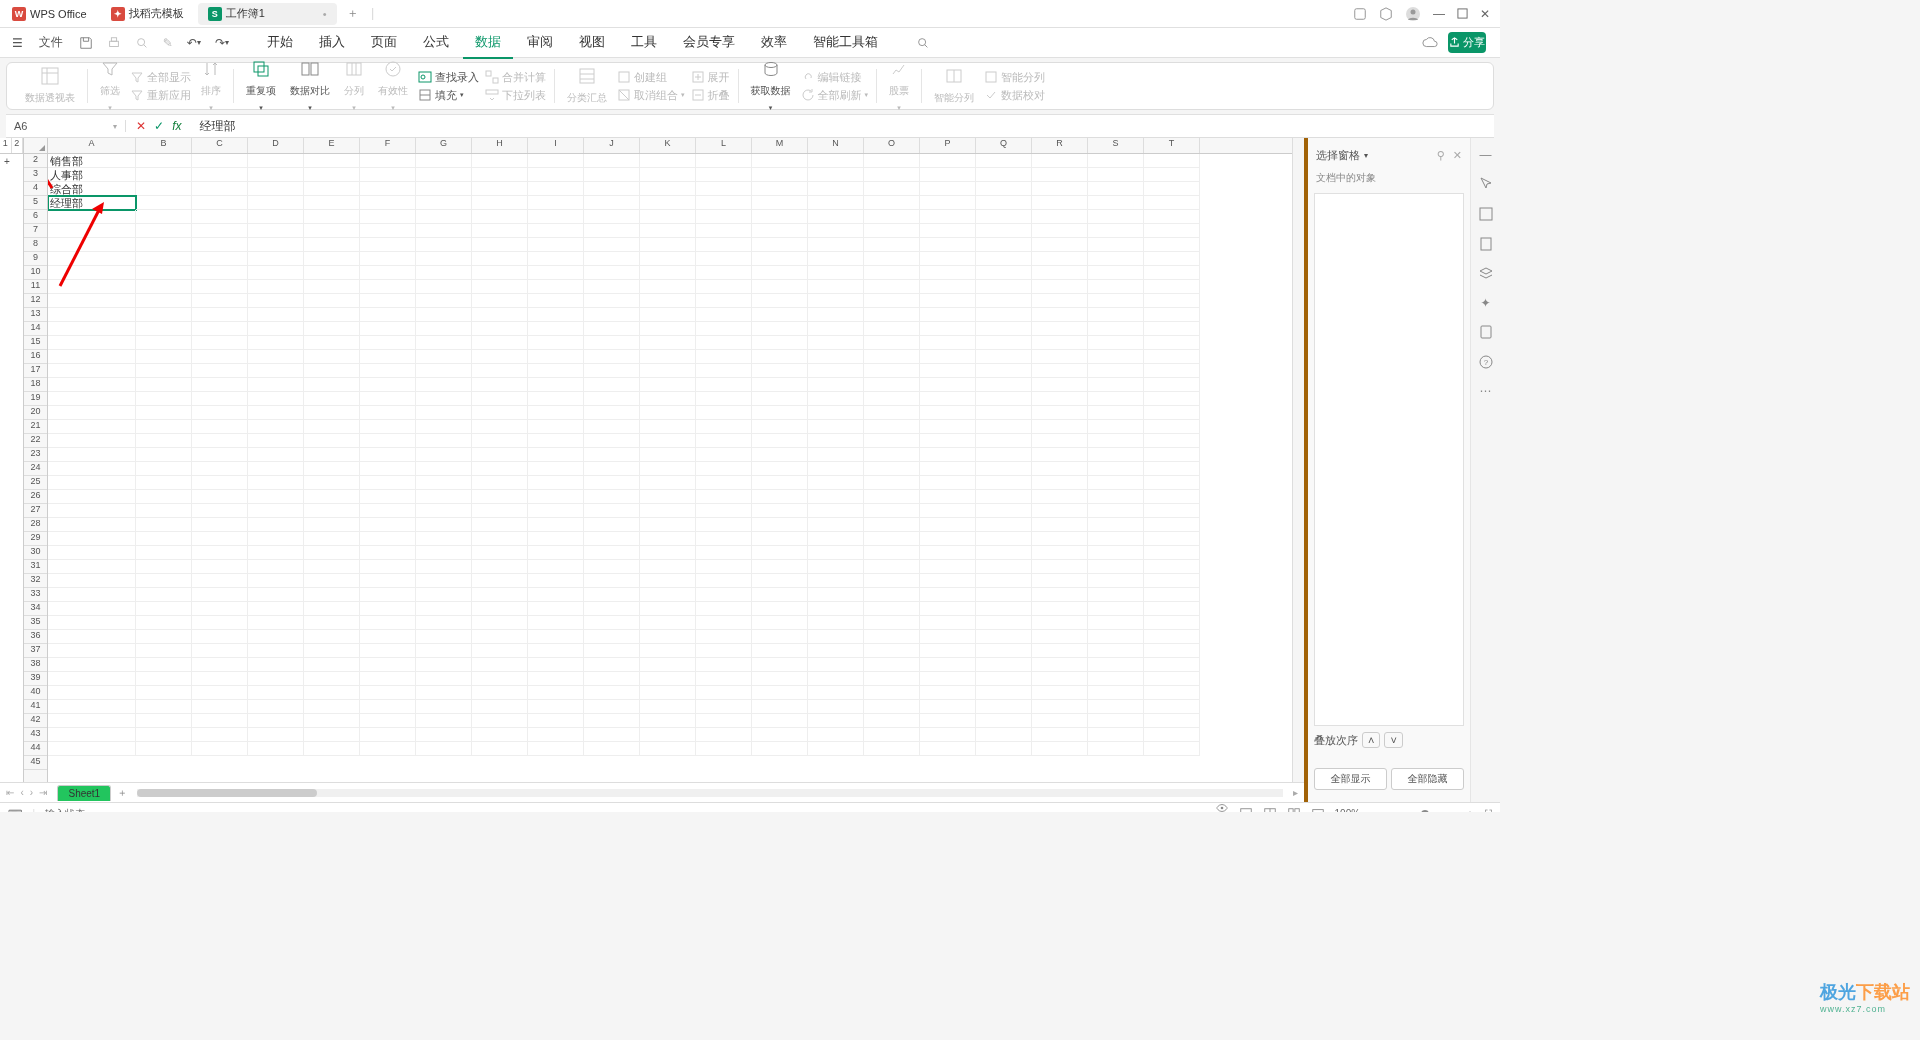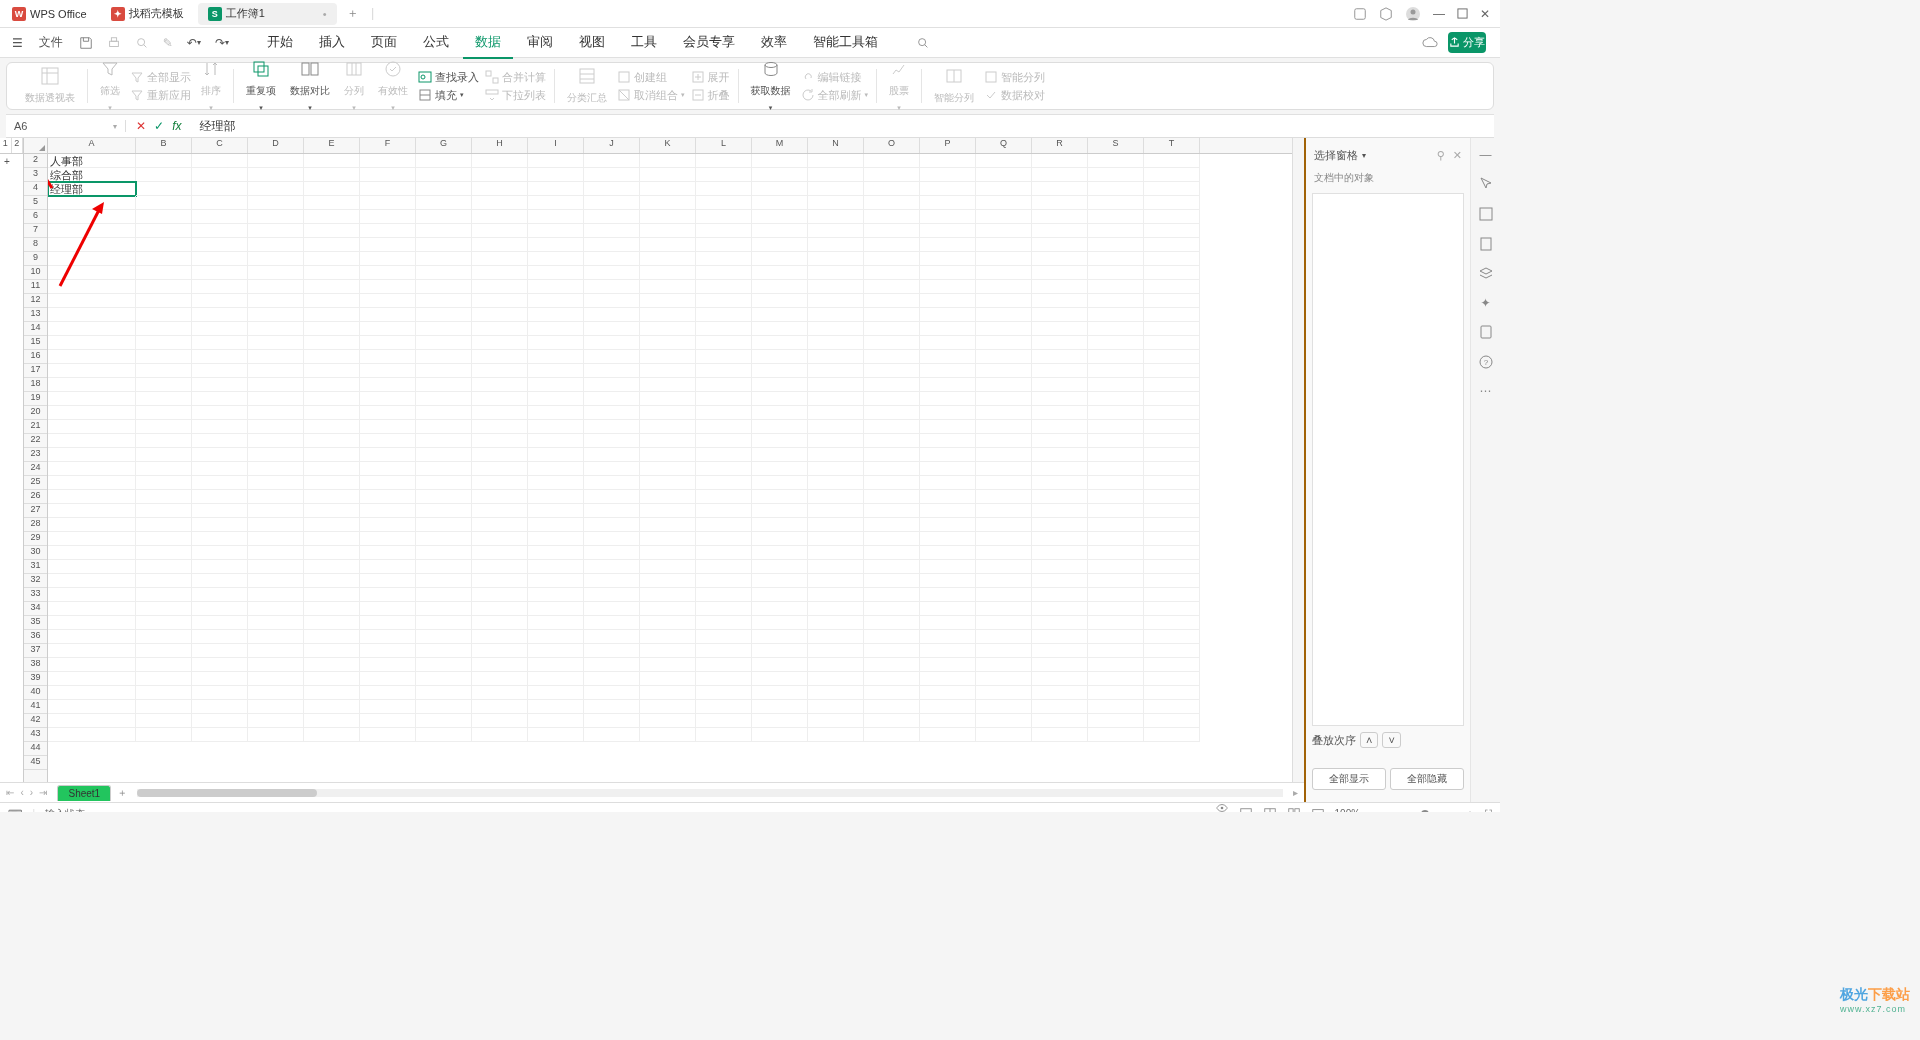--- a/index.html
+++ b/index.html
@@ -63,21 +63,21 @@
 .col-headers .ch:first-child { width: 88px; }
 .cells { position: relative; }
 .row { display: flex; height: 14px; }
 .cell { width: 56px; border-right: 1px solid #eee; border-bottom: 1px solid #eee; font-size: 11px; padding: 0 2px; overflow: hidden; white-space: nowrap; }
 .cell:first-child { width: 88px; }
 .cell.selected { outline: 2px solid #0a9668; outline-offset: -1px; background: #fff; }
 .arrow-red { position: absolute; z-index: 5; pointer-events: none; }
 .vscroll { width: 12px; background: #f5f5f5; border-left: 1px solid #ddd; }
 
 
-.right-panel { width: 196px; background: #f9f9f9; border-left: 2px solid #a16207; display: flex; }
+.right-panel { width: 196px; background: #f9f9f9; border-left: 4px solid #a16207; display: flex; }
 .panel-content { flex: 1; padding: 6px; display: flex; flex-direction: column; }
 .panel-header { display: flex; align-items: center; gap: 4px; font-size: 11px; color: #555; padding: 4px 2px; }
 .panel-sub { font-size: 10px; color: #888; padding: 4px 2px; }
 .panel-box { flex: 1; background: #fff; border: 1px solid #e0e0e0; margin-top: 4px; }
 .panel-footer { padding: 6px 0; }
 .stack-row { display: flex; align-items: center; gap: 4px; font-size: 11px; color: #555; margin-bottom: 20px; }
 .panel-btns { display: flex; gap: 4px; }
 .panel-btns button { flex: 1; font-size: 10px; padding: 3px; background: #fff; border: 1px solid #ccc; border-radius: 3px; color: #555; }
 .side-icons { width: 30px; background: #f5f5f5; border-left: 1px solid #e5e5e5; display: flex; flex-direction: column; align-items: center; gap: 14px; padding-top: 10px; color: #888; }
 
@@ -91,21 +91,21 @@
 
 
 .status-bar { height: 22px; background: #fff; border-top: 1px solid #ddd; display: flex; align-items: center; padding: 0 8px; font-size: 10px; color: #666; }
 .status-right { margin-left: auto; display: flex; align-items: center; gap: 10px; }
 .zoom { display: flex; align-items: center; gap: 6px; }
 .zoom-track { width: 70px; height: 2px; background: #ccc; position: relative; }
 .zoom-thumb { width: 8px; height: 8px; background: #888; border-radius: 50%; position: absolute; left: 32px; top: -3px; }
 
 
 .watermark { position: absolute; right: 10px; bottom: 26px; opacity: 0.7; pointer-events: none; }
-.watermark .logo { font-size: 14px; font-weight: bold; }
+.watermark .logo { font-size: 18px; font-weight: bold; }
 .watermark .l1 { color: #0a84d8; }
 .watermark .l2 { color: #ff7a00; }
 .watermark .url { font-size: 9px; color: #0a9668; letter-spacing: 1px; }
 svg { display: block; }
 </style>
 </head>
 <body>
 
 <div class="title-bar">
   <div class="tab">
@@ -517,20 +517,42 @@
             <div class="ch">N</div>
             <div class="ch">O</div>
             <div class="ch">P</div>
             <div class="ch">Q</div>
             <div class="ch">R</div>
             <div class="ch">S</div>
             <div class="ch">T</div>
           </div>
         <div class="cells" id="cells">
             <div class="row">
+              <div class="cell">销售部</div>
+              <div class="cell"></div>
+              <div class="cell"></div>
+              <div class="cell"></div>
+              <div class="cell"></div>
+              <div class="cell"></div>
+              <div class="cell"></div>
+              <div class="cell"></div>
+              <div class="cell"></div>
+              <div class="cell"></div>
+              <div class="cell"></div>
+              <div class="cell"></div>
+              <div class="cell"></div>
+              <div class="cell"></div>
+              <div class="cell"></div>
+              <div class="cell"></div>
+              <div class="cell"></div>
+              <div class="cell"></div>
+              <div class="cell"></div>
+              <div class="cell"></div>
+            </div>
+            <div class="row">
               <div class="cell">人事部</div>
               <div class="cell"></div>
               <div class="cell"></div>
               <div class="cell"></div>
               <div class="cell"></div>
               <div class="cell"></div>
               <div class="cell"></div>
               <div class="cell"></div>
               <div class="cell"></div>
               <div class="cell"></div>

